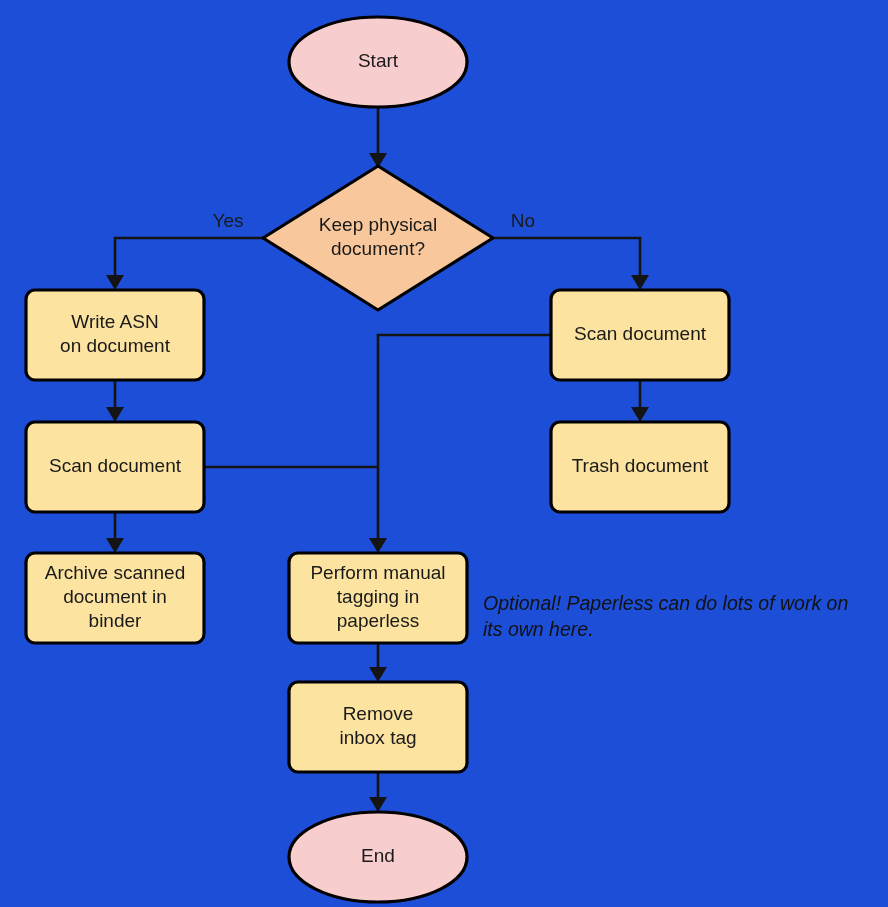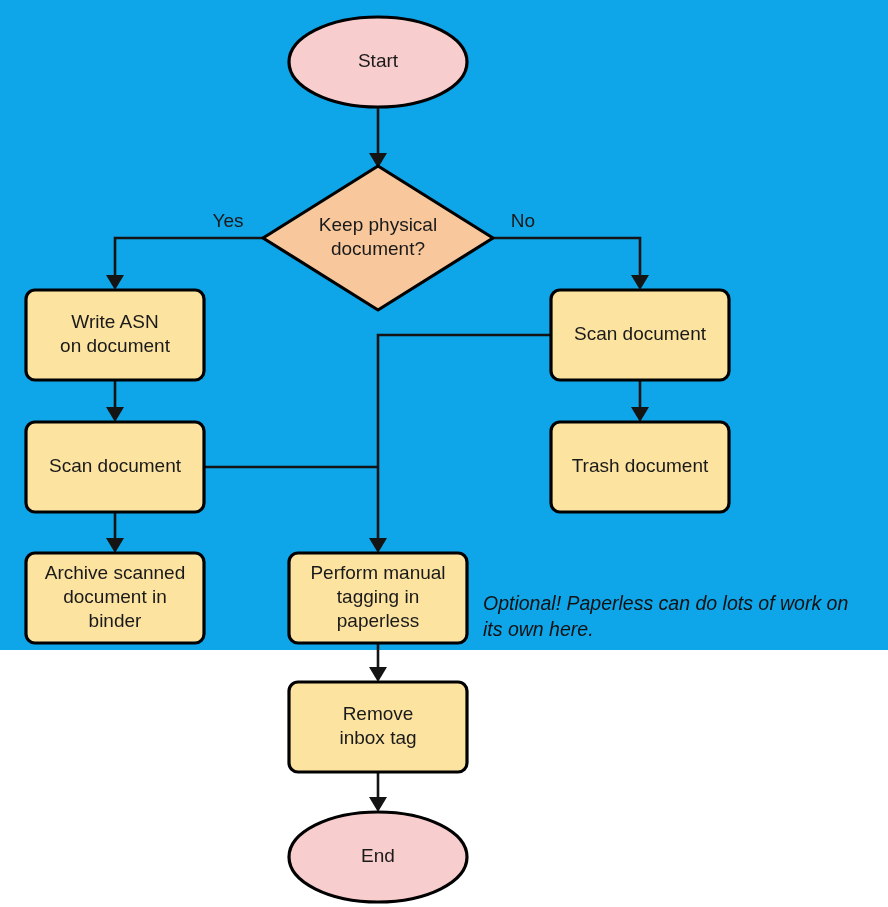--- a/index.html
+++ b/index.html
@@ -9,22 +9,22 @@
   }
   body {
     width: 888px;
     height: 907px;
     font-family: "Liberation Sans", sans-serif;
     overflow: hidden;
   }
   #flowchart-root {
     position: relative;
     width: 888px;
-    height: 650px;
-    background: #0ea5e9;
+    height: 907px;
+    background: #1d4ed8;
   }
   svg.flow-canvas {
     display: block;
     width: 888px;
     height: 907px;
   }
   .node-shape {
     stroke: #000000;
     stroke-width: 3.2;
     stroke-linejoin: round;

